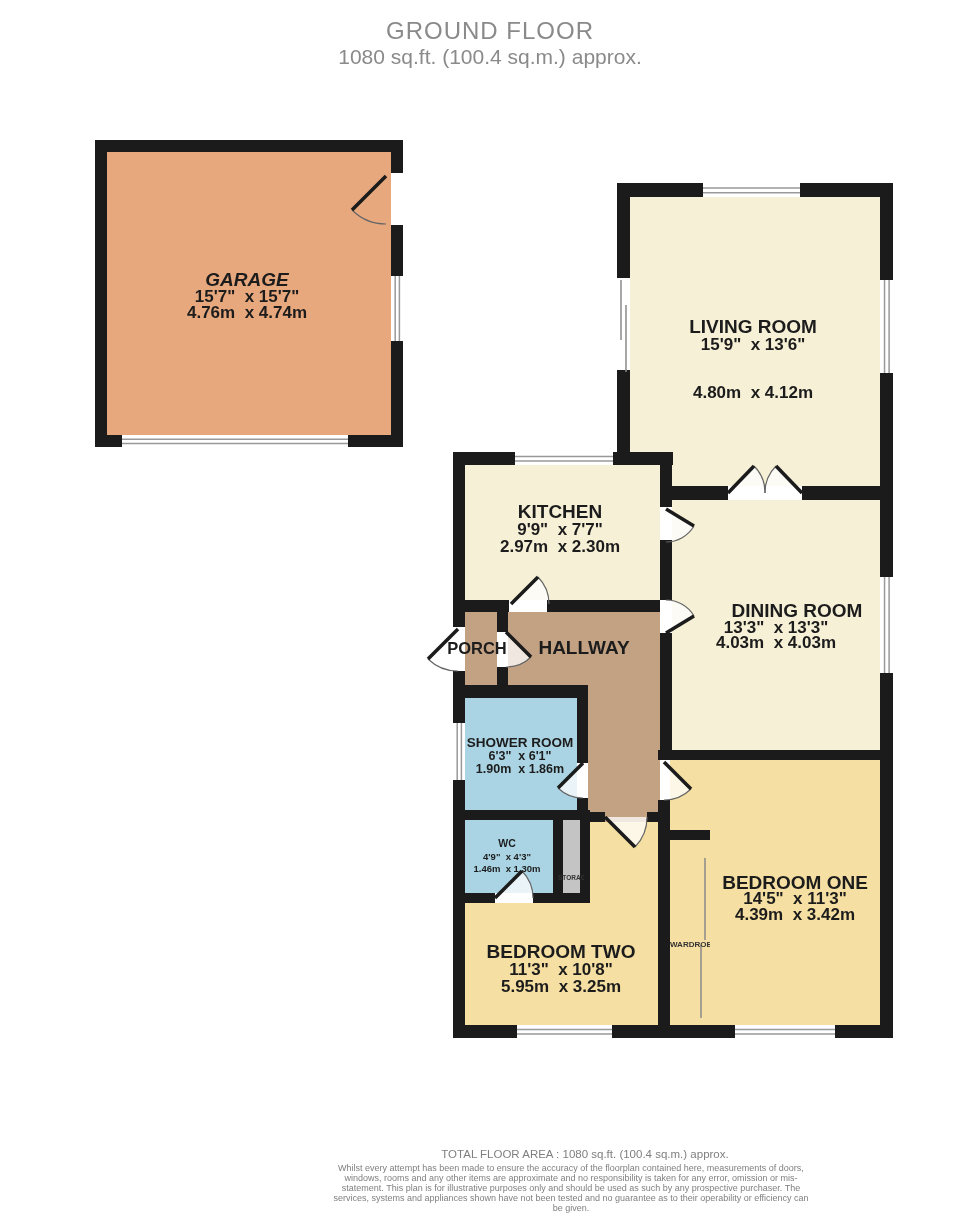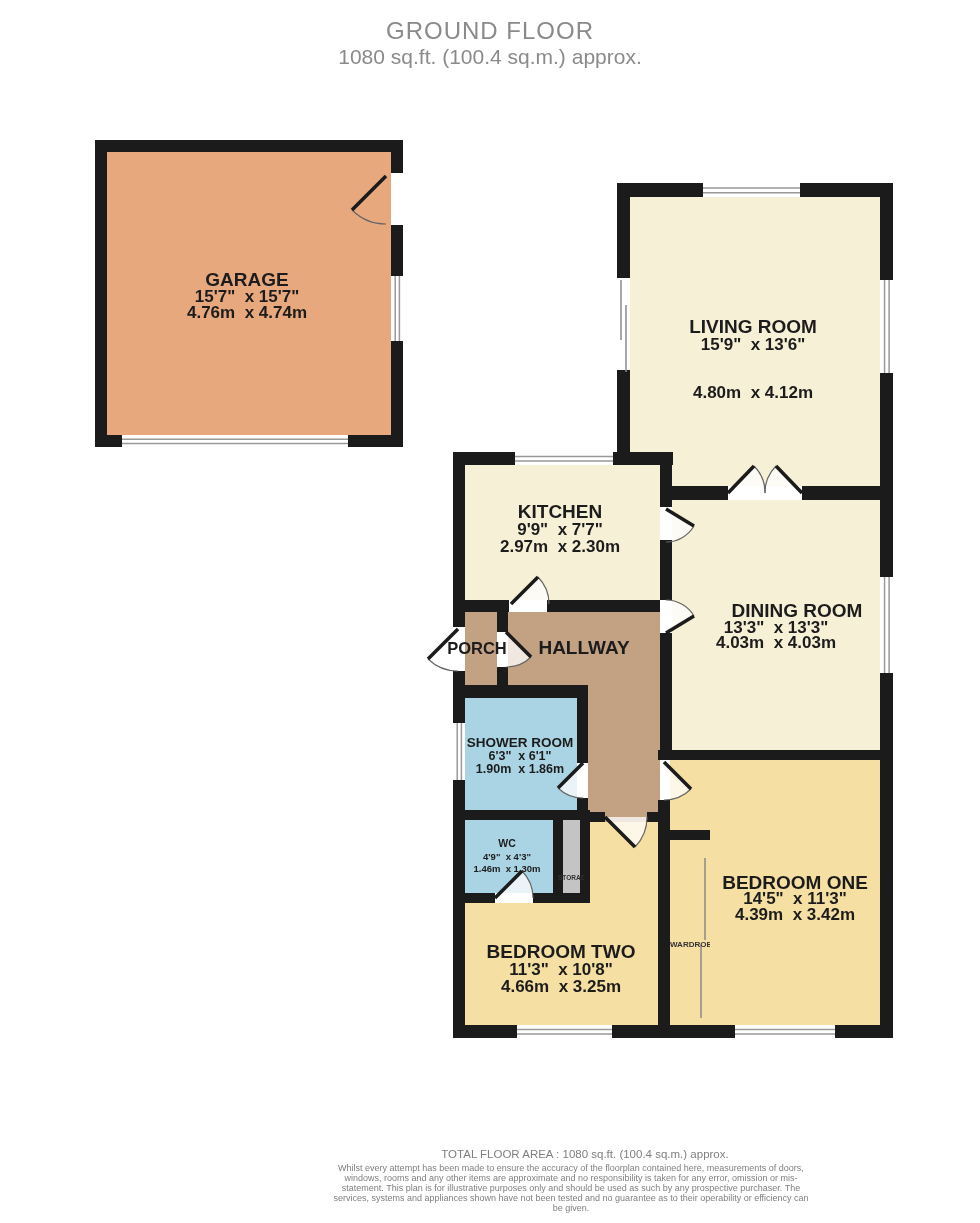--- a/index.html
+++ b/index.html
@@ -161,21 +161,21 @@
         <path d="M 691,789 A 38.18376618407357 38.18376618407357 0 0 1 664,800" fill="none" stroke="#666666" stroke-width="1.2"></path>
         <line x1="664" y1="762" x2="691" y2="789" stroke="#1b1b1b" stroke-width="3.5"></line>
         <path d="M 754,466 A 37.48332962798262 37.48332962798262 0 0 1 765,493" fill="none" stroke="#666666" stroke-width="1.2"></path>
         <line x1="728" y1="493" x2="754" y2="466" stroke="#1b1b1b" stroke-width="3.5"></line>
         <path d="M 776,466 A 37.48332962798262 37.48332962798262 0 0 0 765,493" fill="none" stroke="#666666" stroke-width="1.2"></path>
         <line x1="802" y1="493" x2="776" y2="466" stroke="#1b1b1b" stroke-width="3.5"></line>
       </g>
     </svg>
 
   <div id="labels">
-      <div class="lbl" style="left: 247px; top: 280px; font-size: 19px; color: rgb(28, 28, 28);">GARAGE</div>
+      <div class="lbl" style="left: 247px; top: 280px; font-size: 19px; color: rgb(28, 28, 28); font-style: italic;">GARAGE</div>
       <div class="lbl" style="left: 247px; top: 297px; font-size: 17px; color: rgb(28, 28, 28);">15'7"  x 15'7"</div>
       <div class="lbl" style="left: 247px; top: 313px; font-size: 17px; color: rgb(28, 28, 28);">4.76m  x 4.74m</div>
       <div class="lbl" style="left: 753px; top: 327px; font-size: 19px; color: rgb(28, 28, 28);">LIVING ROOM</div>
       <div class="lbl" style="left: 753px; top: 345px; font-size: 17px; color: rgb(28, 28, 28);">15'9"  x 13'6"</div>
       <div class="lbl" style="left: 753px; top: 361px; font-size: 17px; color: rgb(28, 28, 28); margin-top: 32px;">4.80m  x 4.12m</div>
       <div class="lbl" style="left: 560px; top: 512px; font-size: 19px; color: rgb(28, 28, 28);">KITCHEN</div>
       <div class="lbl" style="left: 560px; top: 530px; font-size: 17px; color: rgb(28, 28, 28);">9'9"  x 7'7"</div>
       <div class="lbl" style="left: 560px; top: 547px; font-size: 17px; color: rgb(28, 28, 28);">2.97m  x 2.30m</div>
       <div class="lbl" style="left: 776px; top: 611px; font-size: 19px; color: rgb(28, 28, 28); padding-left: 42px;">DINING ROOM</div>
       <div class="lbl" style="left: 776px; top: 628px; font-size: 17px; color: rgb(28, 28, 28);">13'3"  x 13'3"</div>
@@ -183,21 +183,21 @@
       <div class="lbl" style="left: 477px; top: 648px; font-size: 16.5px; color: rgb(28, 28, 28);">PORCH</div>
       <div class="lbl" style="left: 584px; top: 648px; font-size: 19px; color: rgb(28, 28, 28);">HALLWAY</div>
       <div class="lbl" style="left: 520px; top: 742px; font-size: 13.5px; color: rgb(28, 28, 28);">SHOWER ROOM</div>
       <div class="lbl" style="left: 520px; top: 756px; font-size: 12.5px; color: rgb(28, 28, 28);">6'3"  x 6'1"</div>
       <div class="lbl" style="left: 520px; top: 769px; font-size: 12.5px; color: rgb(28, 28, 28);">1.90m  x 1.86m</div>
       <div class="lbl" style="left: 507px; top: 843px; font-size: 10.5px; color: rgb(28, 28, 28);">WC</div>
       <div class="lbl" style="left: 507px; top: 856px; font-size: 9.5px; color: rgb(28, 28, 28);">4'9"  x 4'3"</div>
       <div class="lbl" style="left: 507px; top: 868px; font-size: 9.5px; color: rgb(28, 28, 28);">1.46m  x 1.30m</div>
       <div class="lbl" style="left: 561px; top: 952px; font-size: 19px; color: rgb(28, 28, 28);">BEDROOM TWO</div>
       <div class="lbl" style="left: 561px; top: 970px; font-size: 17px; color: rgb(28, 28, 28);">11'3"  x 10'8"</div>
-      <div class="lbl" style="left: 561px; top: 987px; font-size: 17px; color: rgb(28, 28, 28);">4.66m  x 3.25m</div>
+      <div class="lbl" style="left: 561px; top: 987px; font-size: 17px; color: rgb(28, 28, 28);">5.95m  x 3.25m</div>
       <div class="lbl" style="left: 795px; top: 883px; font-size: 19px; color: rgb(28, 28, 28);">BEDROOM ONE</div>
       <div class="lbl" style="left: 795px; top: 899px; font-size: 17px; color: rgb(28, 28, 28);">14'5"  x 11'3"</div>
       <div class="lbl" style="left: 795px; top: 915px; font-size: 17px; color: rgb(28, 28, 28);">4.39m  x 3.42m</div>
       <div class="lbl clip" style="left: 571px; top: 877px; font-size: 6.5px; color: rgb(51, 51, 51); width: 26px; text-align: center;">STORAGE</div>
       <div class="lbl clip" style="left: 690px; top: 944px; font-size: 8px; color: rgb(51, 51, 51); width: 40px; text-align: center;">WARDROBE</div>
     </div>
 
   <div class="ftr total" style="color: rgb(127, 127, 127);">TOTAL FLOOR AREA : 1080 sq.ft. (100.4 sq.m.) approx.</div>
   <div class="ftr disc" style="color: rgb(127, 127, 127);">Whilst every attempt has been made to ensure the accuracy of the floorplan contained here, measurements of doors, windows, rooms and any other items are approximate and no responsibility is taken for any error, omission or mis-statement. This plan is for illustrative purposes only and should be used as such by any prospective purchaser. The services, systems and appliances shown have not been tested and no guarantee as to their operability or efficiency can be given.</div>
   <div class="ftr credit" style="color: rgb(127, 127, 127);">Made with Metropix ©2024</div>

